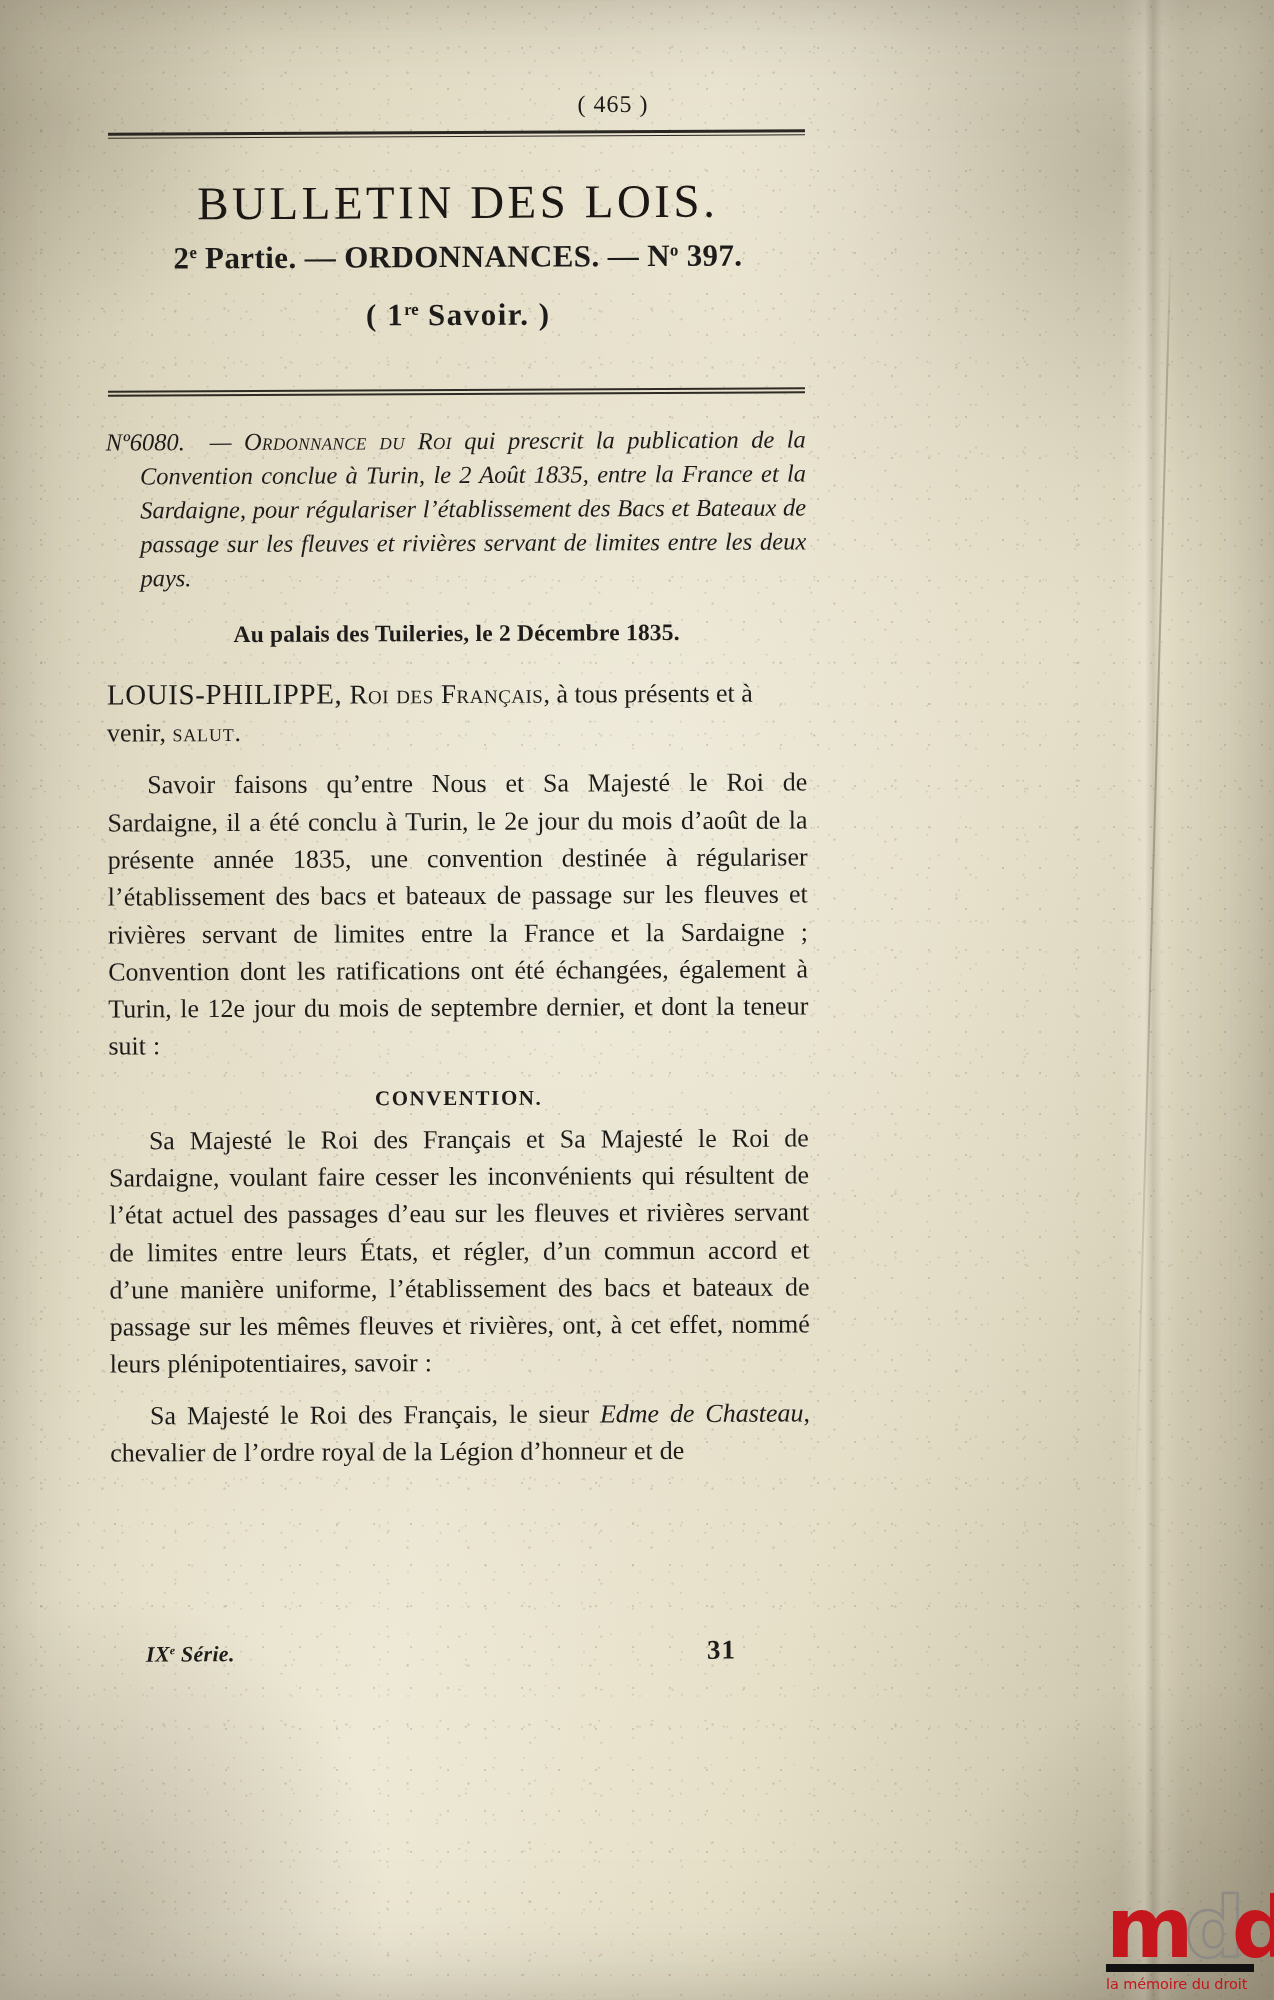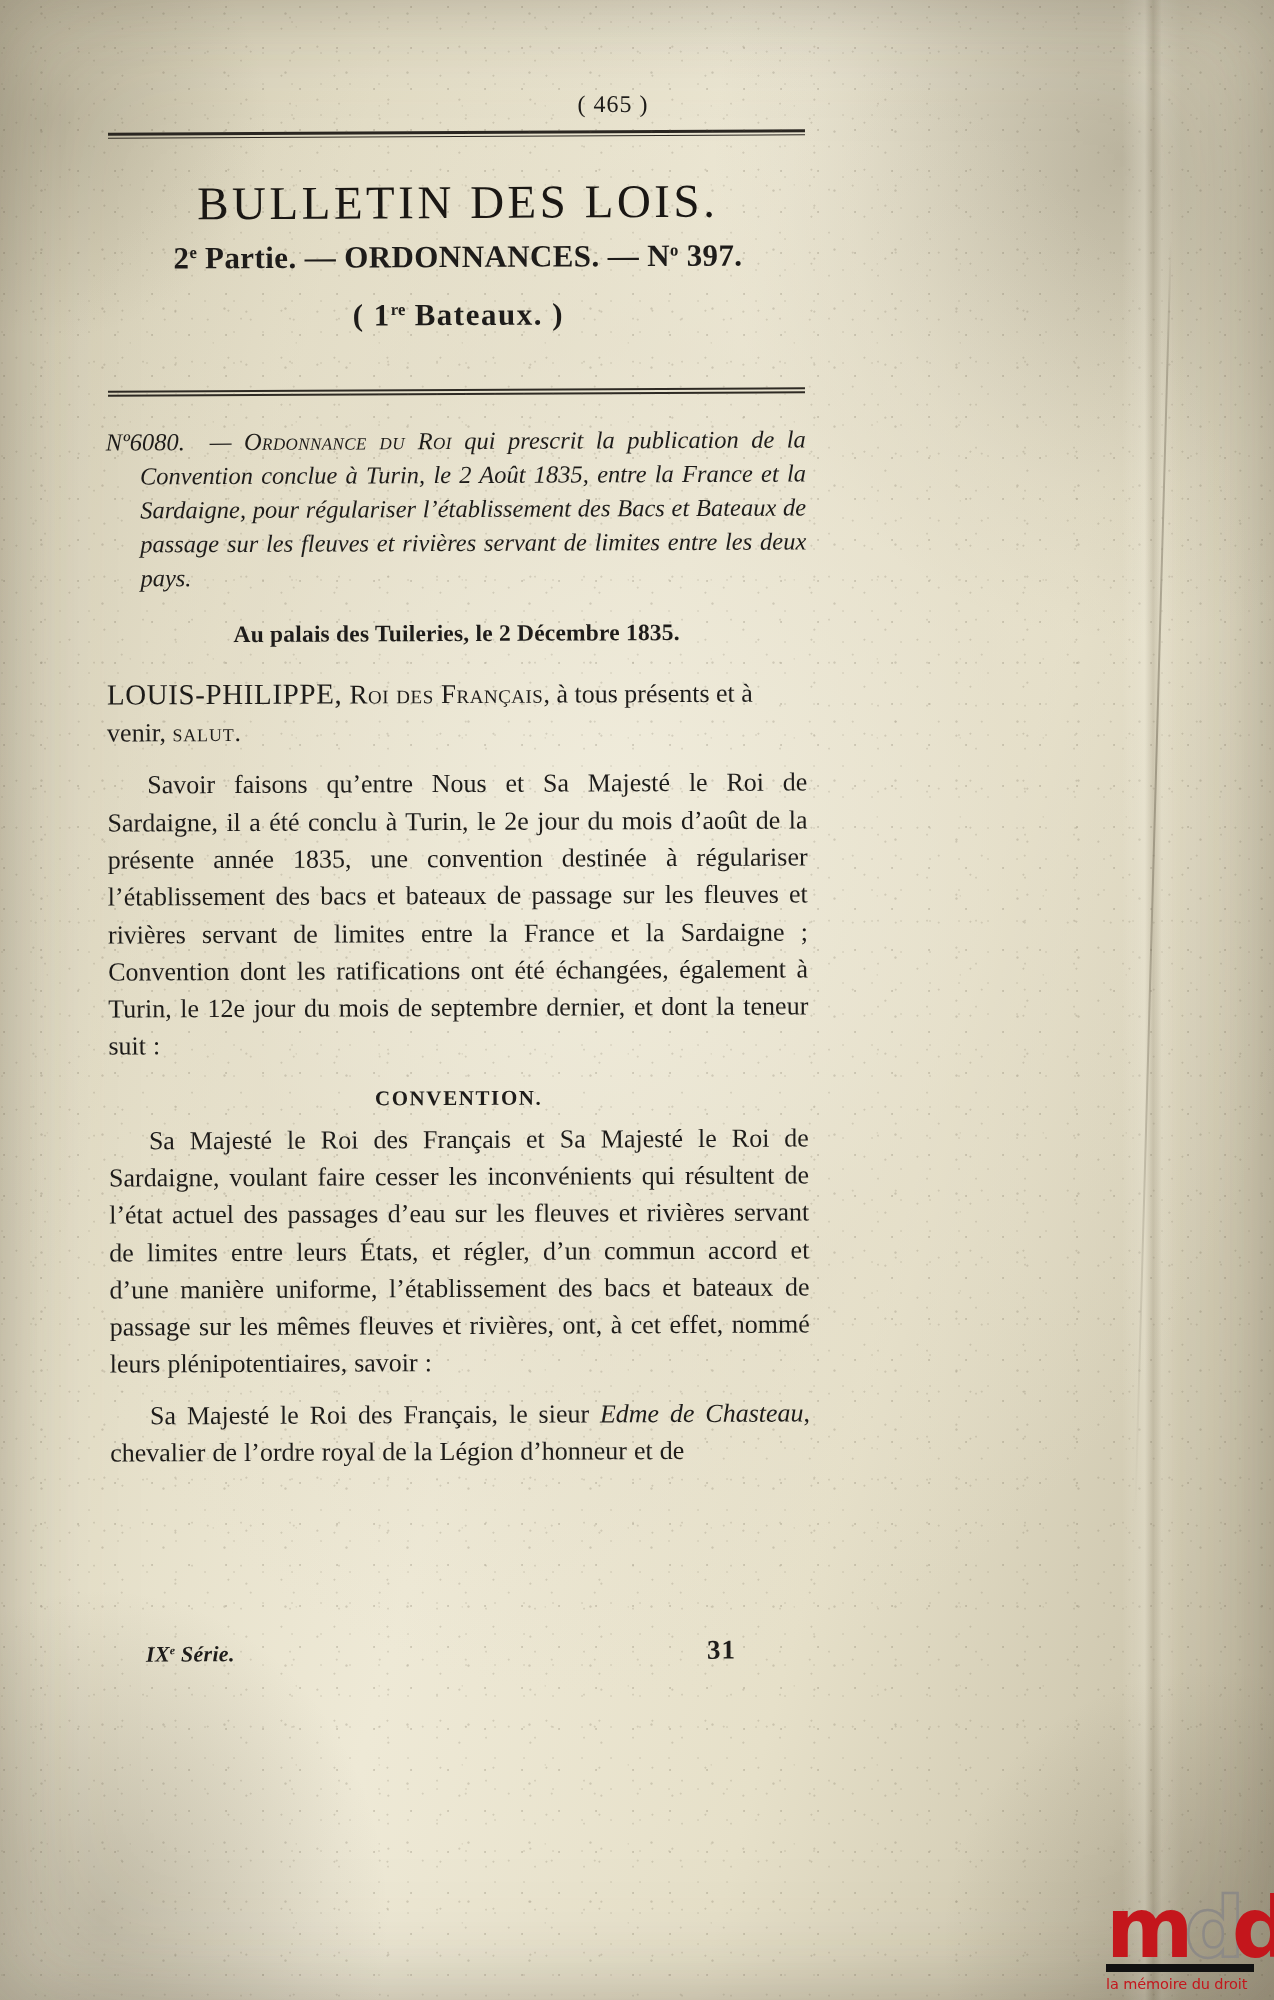--- a/index.html
+++ b/index.html
@@ -335,21 +335,21 @@
 
     <div class="folio">
       <span class="num">( 465 )</span>
     </div>
 
     <div class="rule-double rule-top"></div>
 
     <div class="masthead">
       <div class="title">BULLETIN DES LOIS.</div>
       <div class="subtitle"><span>2</span><sup class="ord">e</sup><span> Partie. — ORDONNANCES. — N</span><sup class="ord">o</sup><span> 397.</span></div>
-      <div class="section"><span>( 1</span><sup class="ord">re</sup><span> Bateaux. )</span></div>
+      <div class="section"><span>( 1</span><sup class="ord">re</sup><span> Savoir. )</span></div>
     </div>
 
     <div class="rule-thin-pair"></div>
 
     <div class="body">
 
       <div class="ord-head">
         <span class="hang"><span>Nº6080.</span>&nbsp; <span>—</span> <span class="smallcaps">Ordonnance du Roi</span><span> qui prescrit la publication de la Convention conclue à Turin, le 2 Août 1835, entre la France et la Sardaigne, pour régulariser l’établissement des Bacs et Bateaux de passage sur les fleuves et rivières servant de limites entre les deux pays.</span></span>
       </div>
 

